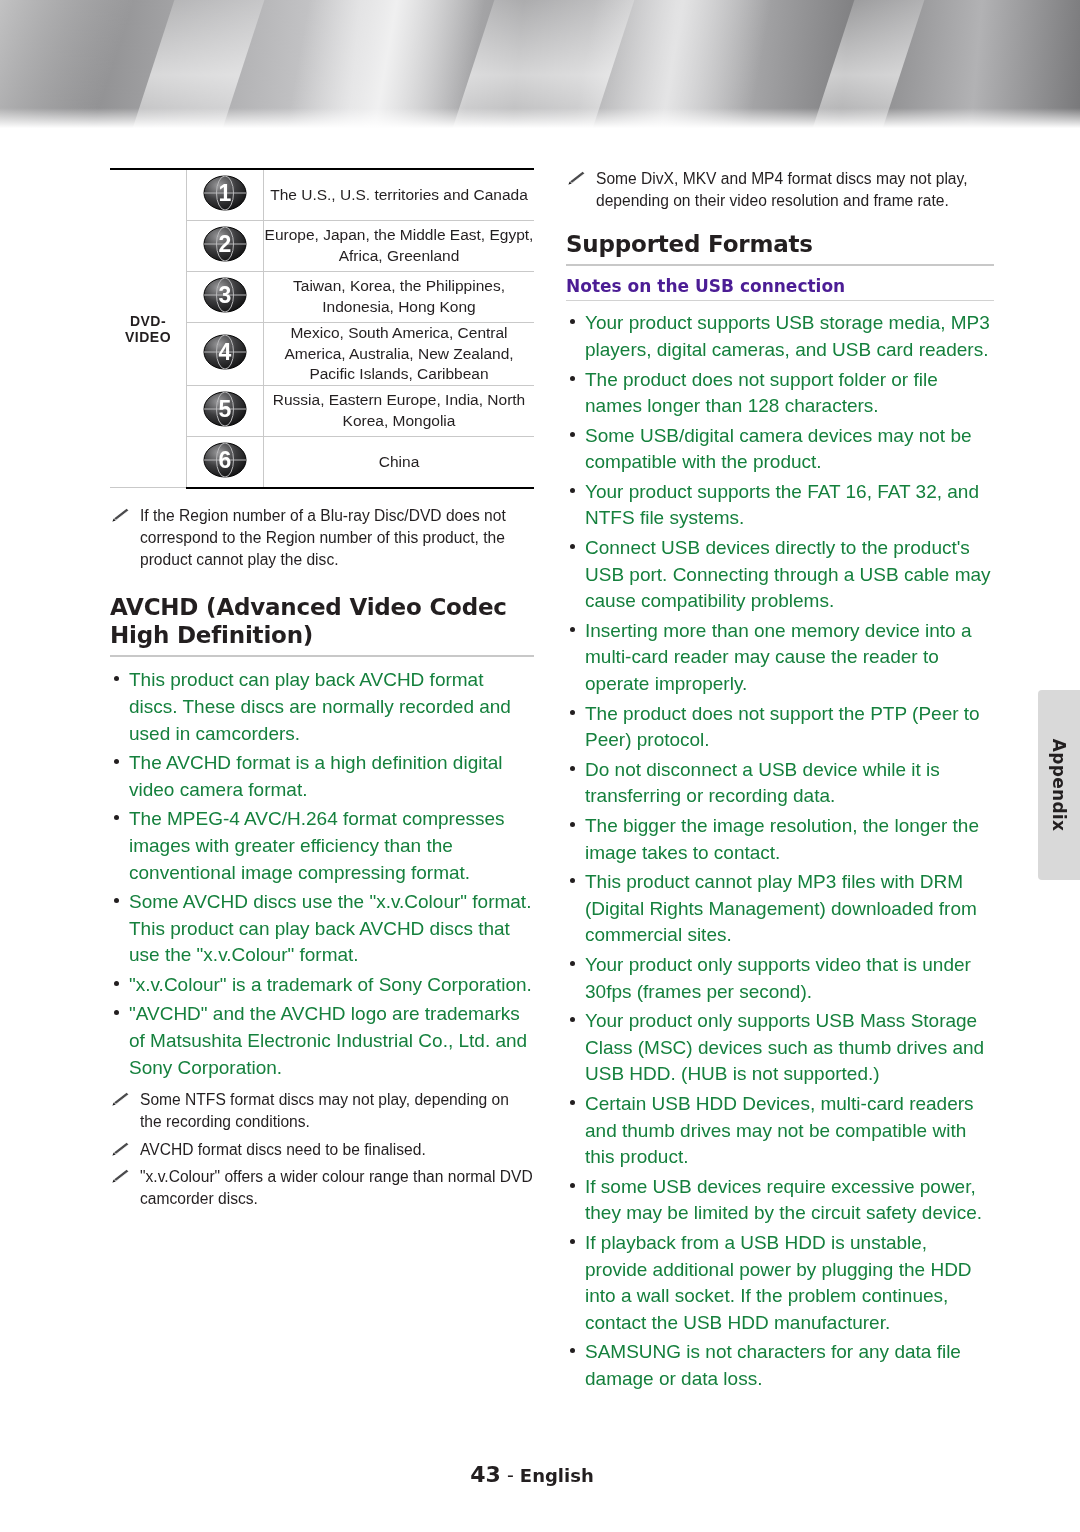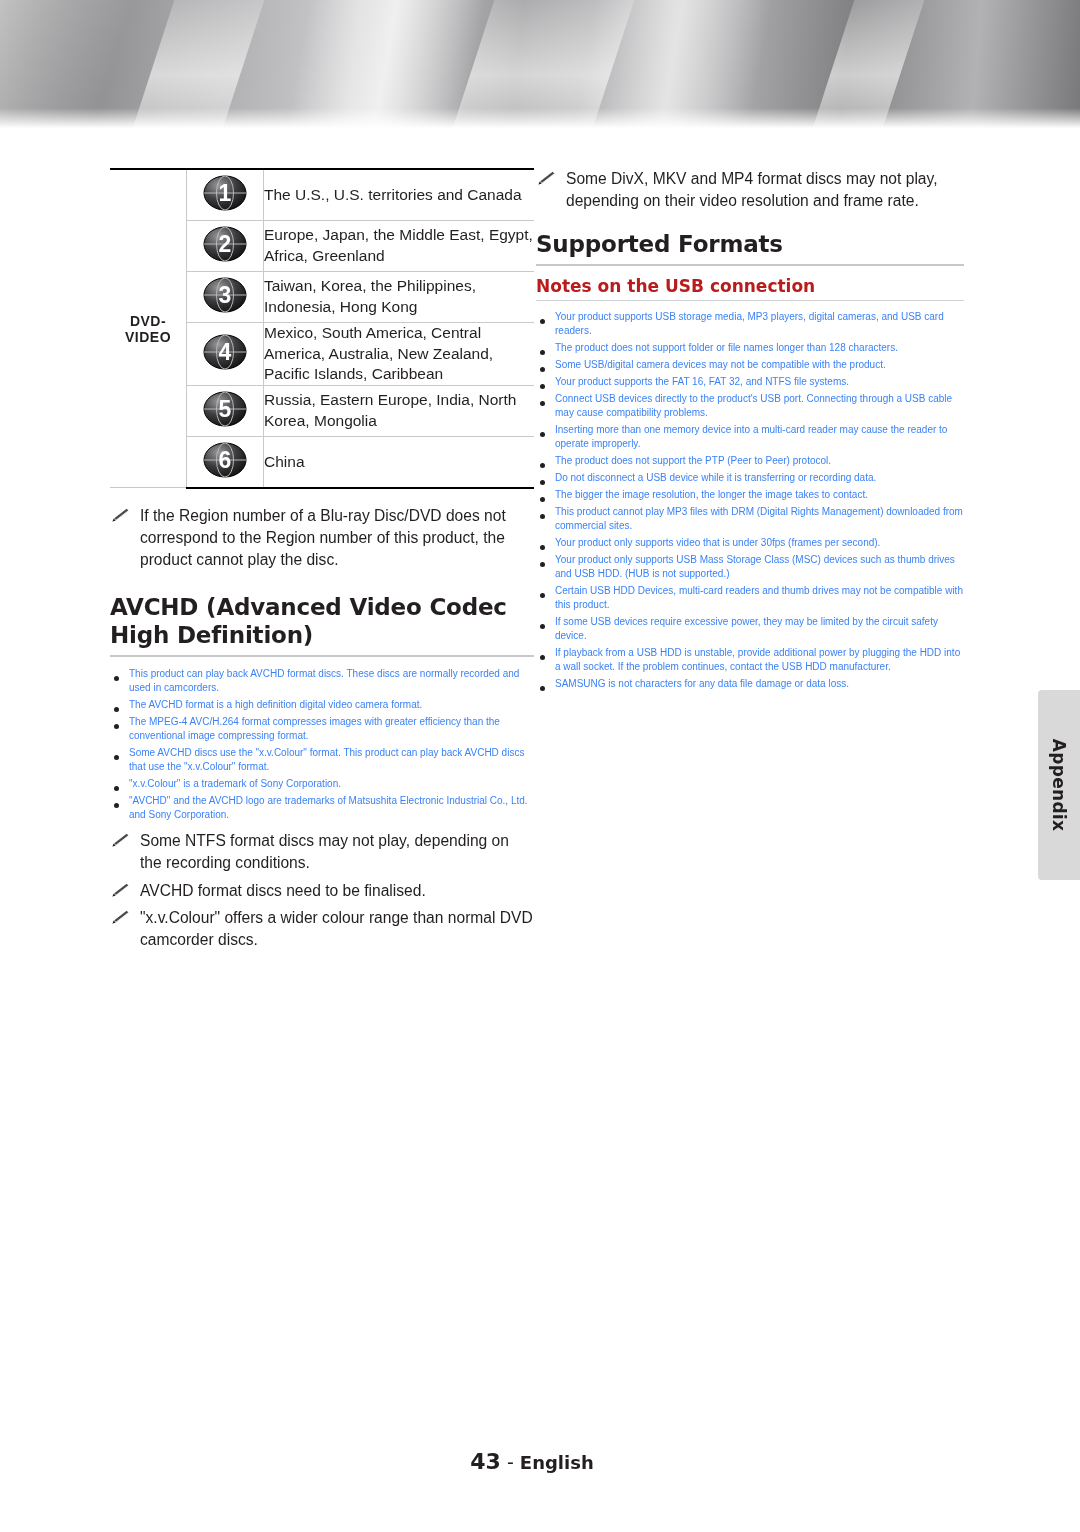--- a/index.html
+++ b/index.html
@@ -55,21 +55,21 @@
   }
 
   .col-left {
     position: absolute;
     left: 110px;
     top: 168px;
     width: 424px;
   }
   .col-right {
     position: absolute;
-    left: 536px;
+    left: 566px;
     top: 168px;
     width: 428px;
   }
 
   
   table.region {
     border-collapse: collapse;
     width: 424px;
     font-size: 15.5px;
     color: #231f20;
@@ -93,20 +93,21 @@
     letter-spacing: 0.5px;
     color: #231f20;
     border-left: none !important;
   }
   .cell-icon {
     width: 76px;
     text-align: center;
   }
   .cell-text {
     padding: 9px 10px;
+    text-align: center;
     line-height: 1.33;
     border-right: none !important;
   }
   .no-left {
     border-left: none !important;
   }
   .no-right {
     border-right: none !important;
   }
 
@@ -130,42 +131,42 @@
   }
   .rule {
     height: 2px;
     background: #c8c8c8;
     margin: 2px 0 10px 0;
   }
   h3.sub {
     font-family: "DejaVu Sans", sans-serif;
     font-size: 17px;
     font-weight: bold;
-    color: #b91c1c;
+    color: #4c1d95;
     margin: 0 0 4px 0;
   }
   .rule-thin {
     height: 1px;
     background: #d2d2d2;
     margin: 0 0 9px 0;
   }
 
   
   ul.bul {
     list-style: none;
     margin: 0;
     padding: 0;
   }
   ul.bul li {
     position: relative;
     padding-left: 19px;
     margin-bottom: 3px;
-    font-size: 10px;
+    font-size: 19px;
     line-height: 1.40;
-    color: #3b82f6;
+    color: #15803d;
   }
   ul.bul li::before {
     content: "";
     position: absolute;
     left: 4px;
     top: 9px;
     width: 5px;
     height: 5px;
     border-radius: 50%;
     background: #231f20;
@@ -213,21 +214,21 @@
     font-weight: bold;
     font-size: 17px;
     color: #231f20;
     letter-spacing: 0.3px;
   }
 
   
   .footer {
     position: absolute;
     left: 0;
-    bottom: 58px;
+    bottom: 45px;
     width: 1064px;
     text-align: center;
     font-family: "DejaVu Sans", sans-serif;
     font-size: 19px;
     color: #231f20;
   }
   .footer .pgnum {
     font-weight: bold;
     font-size: 22px;
   }

